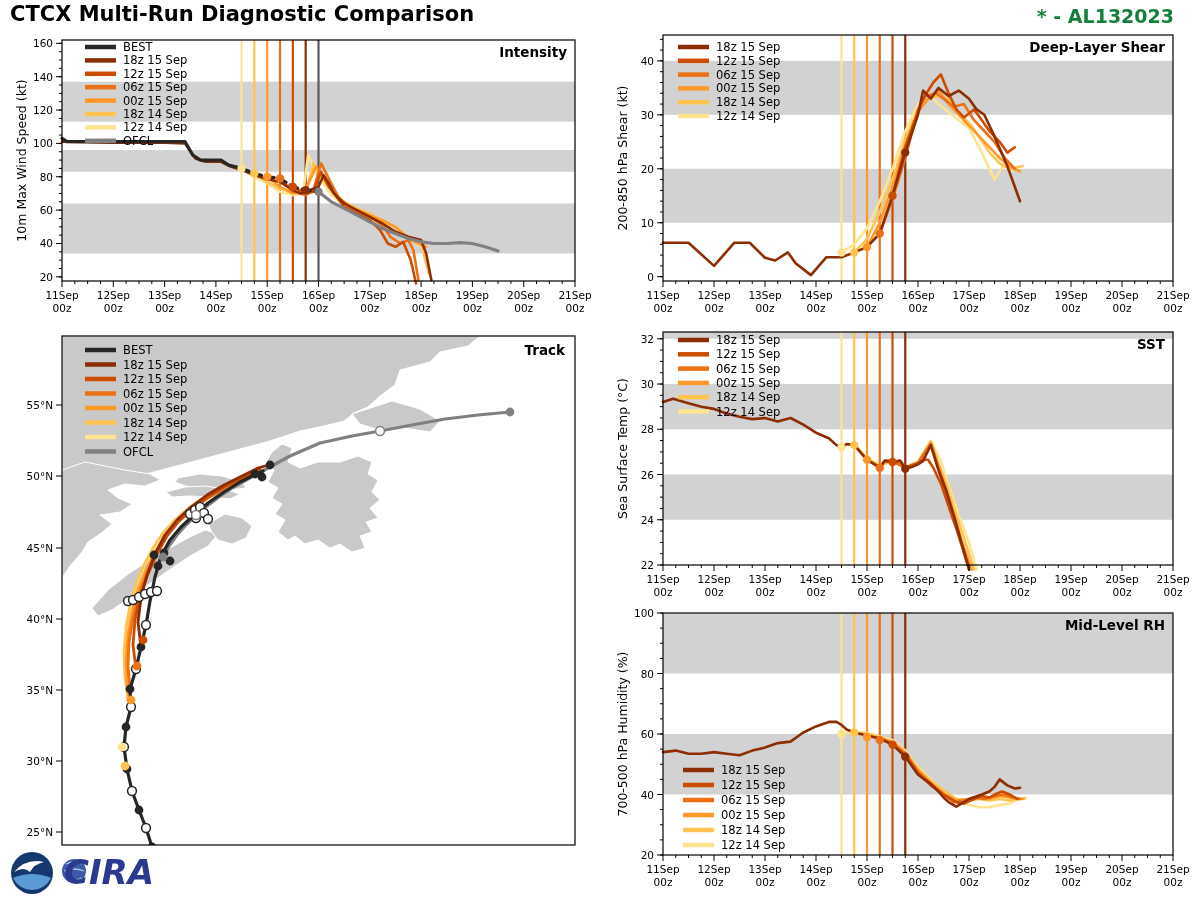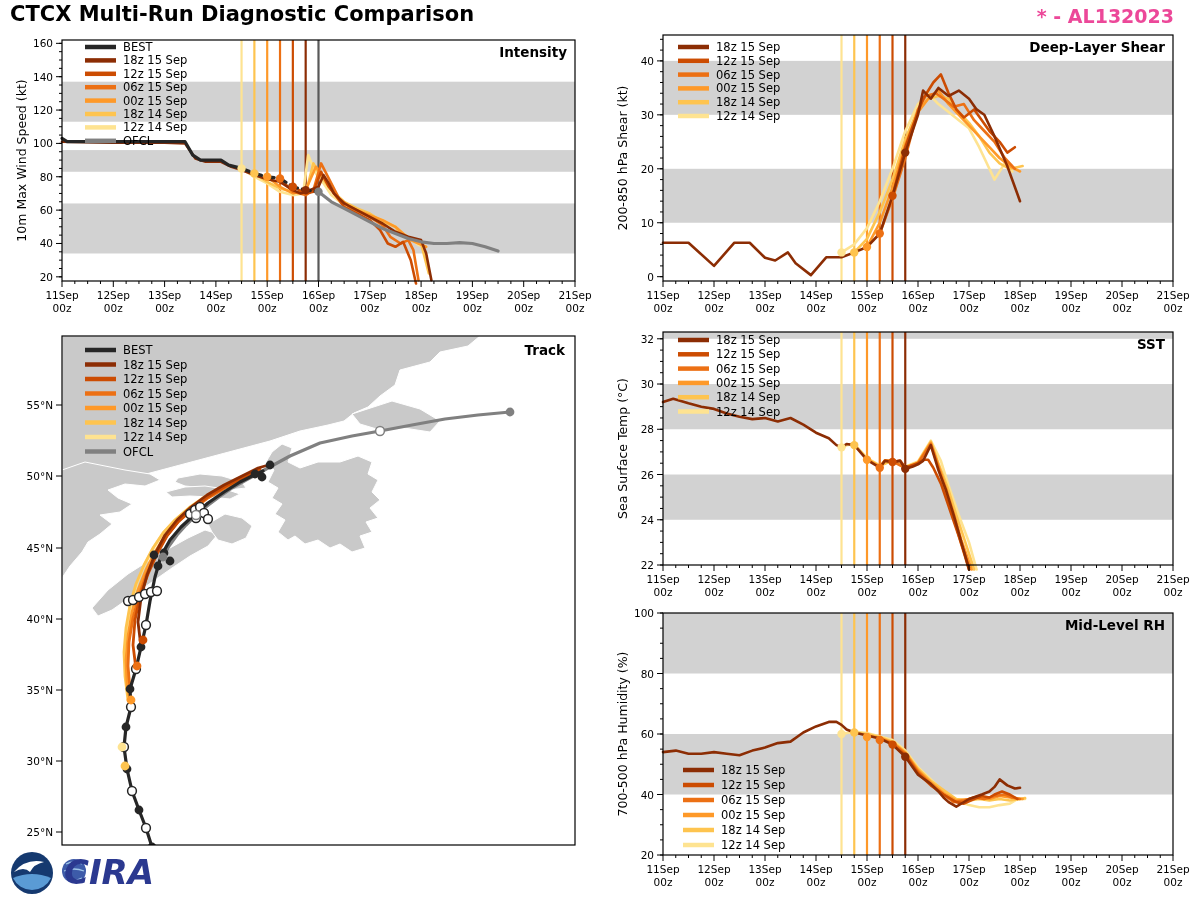--- a/index.html
+++ b/index.html
@@ -1,19 +1,19 @@
 <!DOCTYPE html>
 <html><head>
 <meta charset="utf-8">
 <style>
   html,body{margin:0;padding:0;background:#ffffff;}
   #stage{position:relative;width:1200px;height:900px;background:#fff;overflow:hidden;
          font-family:"DejaVu Sans",sans-serif;}
   #hdr-title{position:absolute;left:10px;top:2px;font-size:21px;font-weight:bold;color:#000;}
-  #hdr-storm{position:absolute;right:26px;top:5px;font-size:19px;font-weight:bold;color:#ec4899;}
+  #hdr-storm{position:absolute;right:26px;top:5px;font-size:19px;font-weight:bold;color:#15803d;}
   svg{position:absolute;left:0;top:0;}
   text{font-family:"DejaVu Sans",sans-serif;}
 </style>
 </head>
 <body>
 
 <div id="stage">
   <div id="hdr-title">CTCX Multi-Run Diagnostic Comparison</div>
   <div id="hdr-storm">* - AL132023</div>
   <svg id="plot" width="1200" height="900" viewBox="0 0 1200 900">

